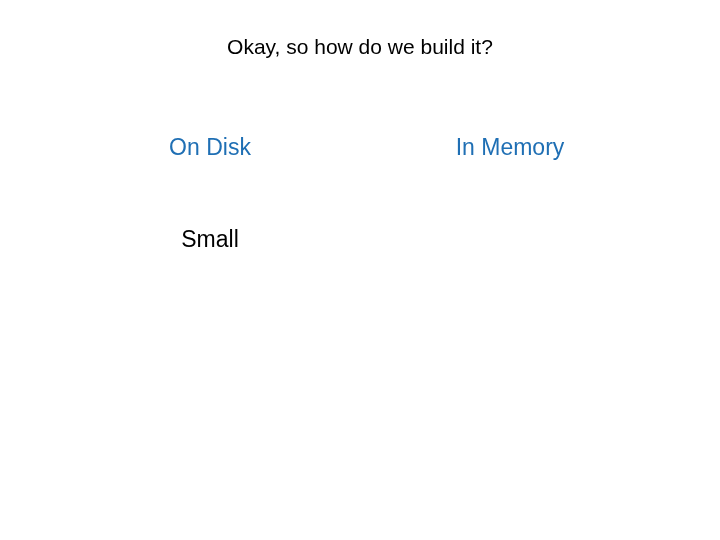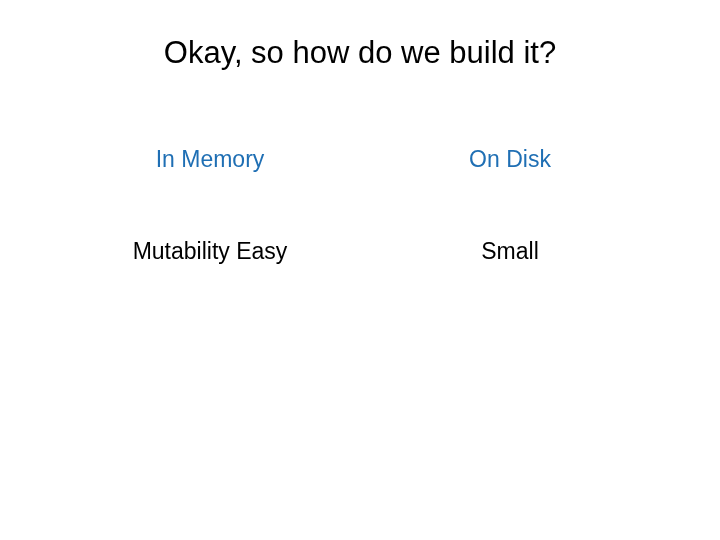--- a/index.html
+++ b/index.html
@@ -14,21 +14,21 @@
       font-family: Arial, Helvetica, sans-serif;
       color: #000000;
       position: relative;
     }
     .slide {
       width: 100%;
       height: 100%;
       padding: 30px 50px;
     }
     .title {
-      font-size: 31px;
+      font-size: 21px;
       font-weight: normal;
       text-align: center;
       margin-top: 5px;
       margin-bottom: 75px;
       letter-spacing: 0px;
     }
     .comparison-grid {
       display: grid;
       grid-template-columns: 1fr 1fr;
       column-gap: 40px;
@@ -48,20 +48,19 @@
       text-align: center;
     }
   </style>
 </head>
 <body>
 
 <div class="slide">
   <h1 class="title">Okay, so how do we build it?</h1>
 
   <div class="comparison-grid">
+    <div class="col-header">On Disk</div>
     <div class="col-header">In Memory</div>
-    <div class="col-header">On Disk</div>
 
-    <div class="cell">Mutability Easy</div>
 
     <div class="cell">Small</div>
   </div>
 </div>
 
 </body></html>

